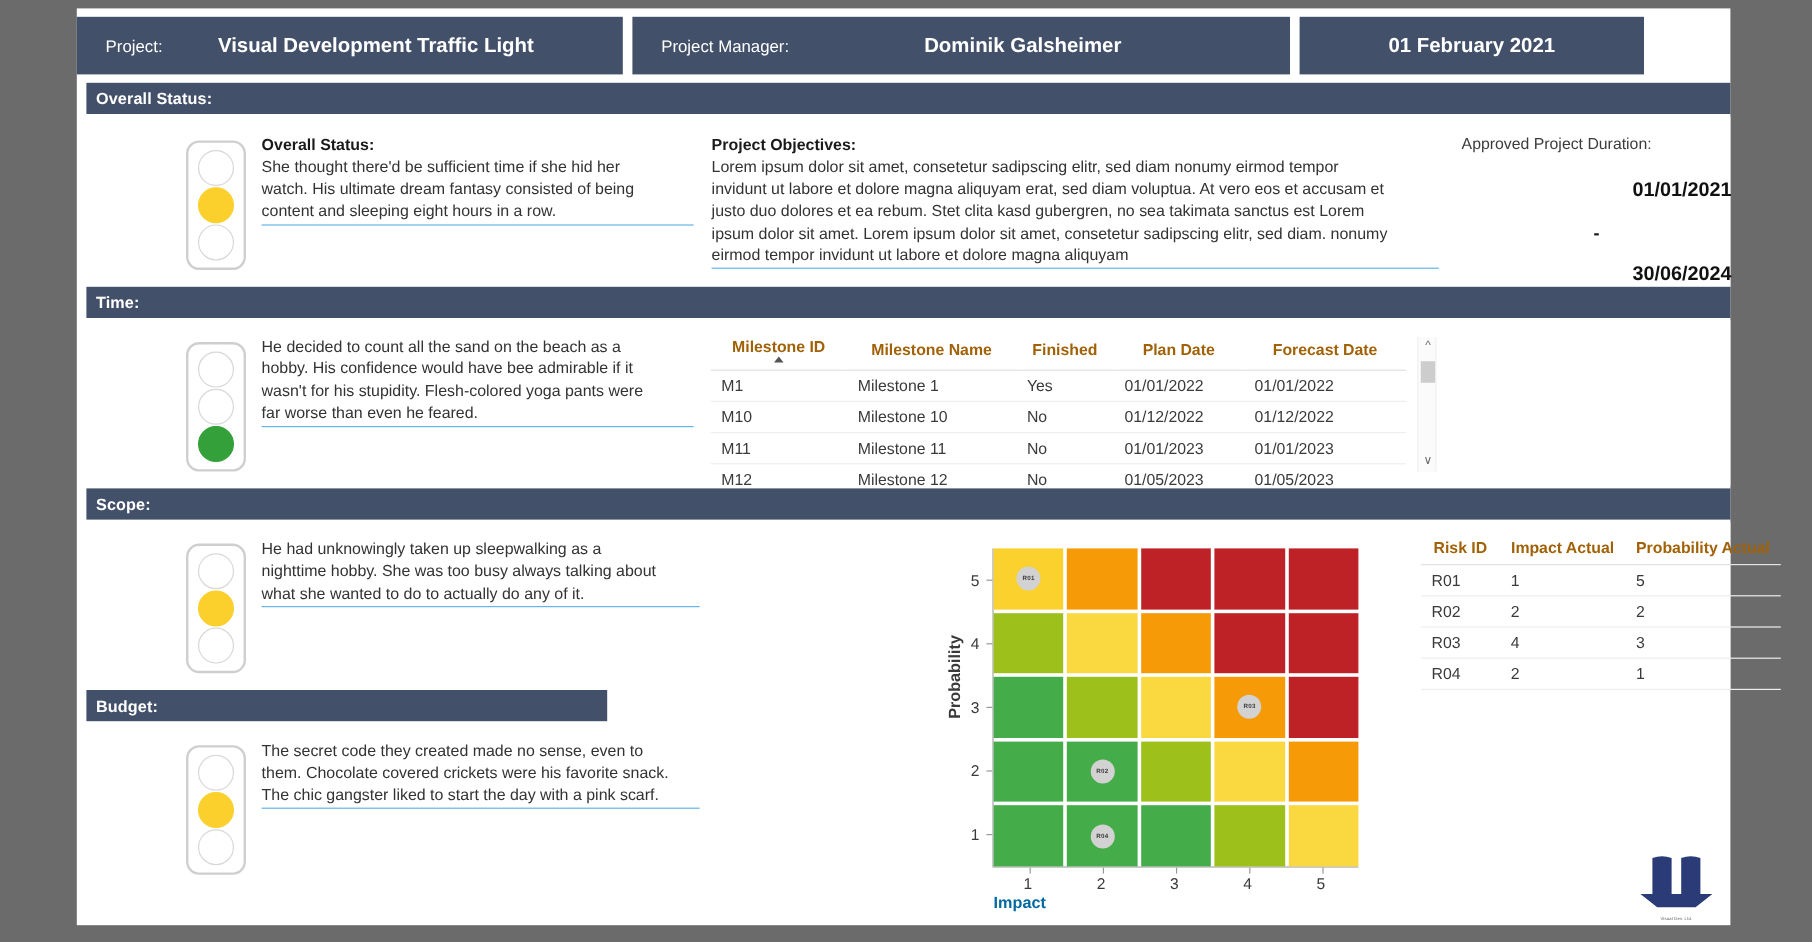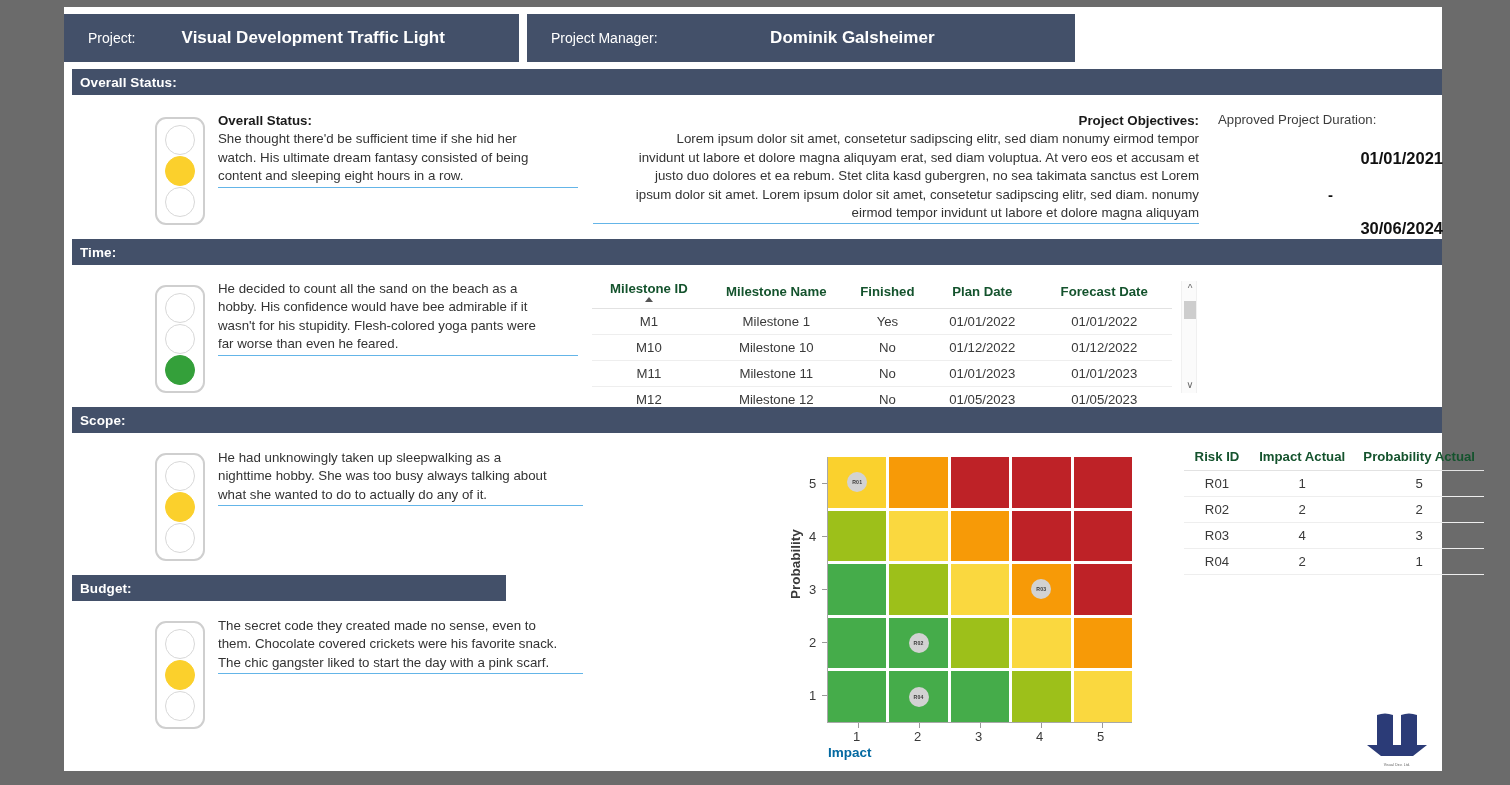--- a/index.html
+++ b/index.html
@@ -90,30 +90,30 @@
   }
 
   
   .dur-label { font-size:13.2px; color:#3c3c3c; }
   .dur-val { font-size:16.5px; font-weight:bold; color:#111; text-align:right; }
   .dur-dash { font-size:15px; font-weight:bold; color:#111; text-align:center; }
 
   
   table.grid { border-collapse:collapse; font-size:13.2px; color:#3a3a3a; }
   table.grid th {
-    font-weight:bold; color:#14532d;
+    font-weight:bold; color:#a16207;
     padding:4px 9px 6px 9px;
     border-bottom:1.2px solid #e2e2e2;
     white-space:nowrap;
     text-align:center;
   }
   table.grid td {
     padding:5px 9px;
     border-bottom:1px solid #eeeeee;
-    text-align:center;
+    text-align:left;
     white-space:nowrap;
   }
   .sort-caret {
     display:block; width:0;height:0;margin:1px auto 0 auto;
     border-left:4px solid transparent;
     border-right:4px solid transparent;
     border-bottom:5px solid #555;
   }
   .ms-wrap { position:absolute; overflow:hidden; }
   .scrollbar {
@@ -181,20 +181,23 @@
 
   <div class="hdr">
     <div class="hdr-cell hdr-proj">
       <span class="hdr-label">Project:</span>
       <span class="hdr-value">Visual Development Traffic Light</span>
     </div>
     <div class="hdr-cell hdr-pm">
       <span class="hdr-label">Project Manager:</span>
       <span class="hdr-value">Dominik Galsheimer</span>
     </div>
+    <div class="hdr-cell hdr-date">
+      <span class="hdr-value">01 February 2021</span>
+    </div>
   </div>
 
   <div class="secbar" style="left:8px; top:62px; width:1370px;">
     <span>Overall Status:</span>
   </div>
 
   <div class="panel" style="left:8px; top:90px; width:1370px; height:142px;">
 
     <div class="tl" style="position:absolute; left:83px; top:20px;">
       <div class="tl-lamp"></div>
@@ -202,21 +205,21 @@
       <div class="tl-lamp"></div>
     </div>
 
     <div class="txtblock" style="position:absolute; left:146px; top:15px; width:360px;">
       <span class="ttl">Overall Status:</span>
       <span>She thought there'd be sufficient time if she hid her</span><br>
       <span>watch. His ultimate dream fantasy consisted of being</span><br>
       <span class="underline">content and sleeping eight hours in a row.</span>
     </div>
 
-    <div class="txtblock" style="position:absolute; left:521px; top:15px; width:606px;text-align:right;">
+    <div class="txtblock" style="position:absolute; left:521px; top:15px; width:606px;">
       <span class="ttl">Project Objectives:</span>
       <span>Lorem ipsum dolor sit amet, consetetur sadipscing elitr, sed diam nonumy eirmod tempor</span><br>
       <span>invidunt ut labore et dolore magna aliquyam erat, sed diam voluptua. At vero eos et accusam et</span><br>
       <span>justo duo dolores et ea rebum. Stet clita kasd gubergren, no sea takimata sanctus est Lorem</span><br>
       <span>ipsum dolor sit amet. Lorem ipsum dolor sit amet, consetetur sadipscing elitr, sed diam. nonumy</span><br>
       <span class="underline">eirmod tempor invidunt ut labore et dolore magna aliquyam</span>
     </div>
 
     <div style="position:absolute; left:1146px; top:15px; width:225px;">
       <div class="dur-label">Approved Project Duration:</div>

